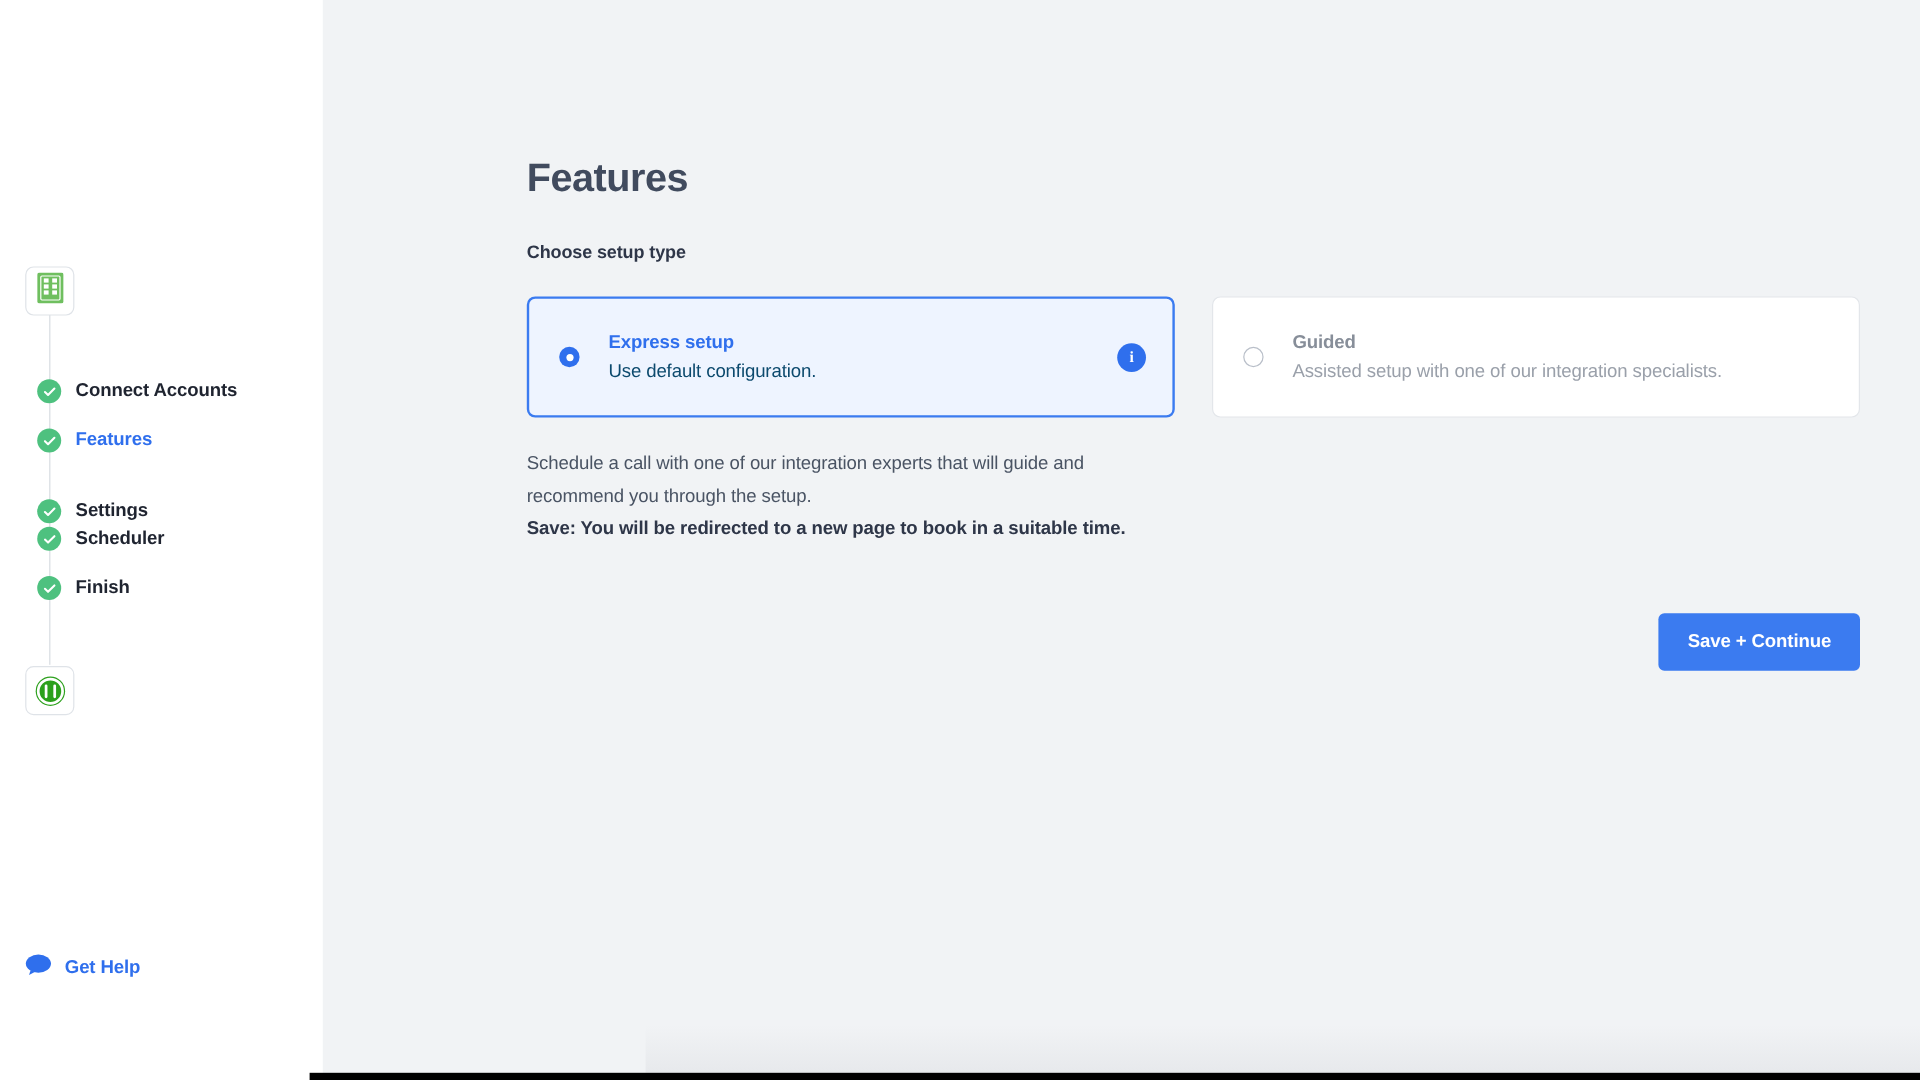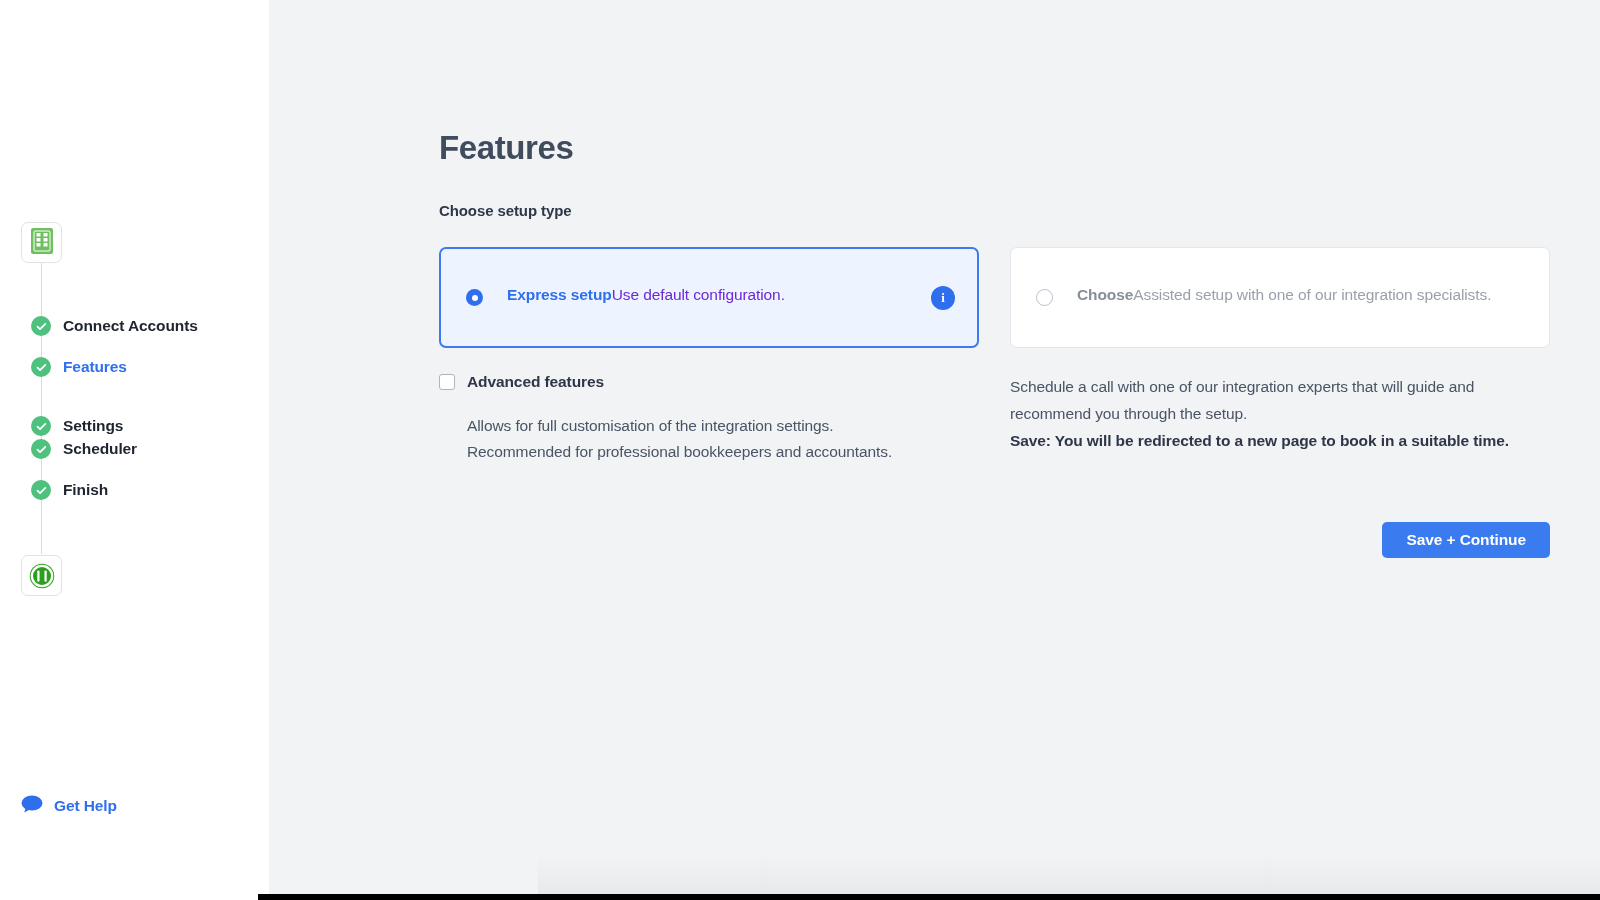--- a/index.html
+++ b/index.html
@@ -167,33 +167,33 @@
     background: #2f6fed;
   }
   .radio.on::after {
     content: "";
     position: absolute;
     left: 5.5px; top: 5.5px;
     width: 6px; height: 6px;
     border-radius: 50%;
     background: #ffffff;
   }
-  .card-text { display: flex; flex-direction: row; }
+  .card-text { display: flex; flex-direction: column; }
   .card-title {
     font-size: 15.5px;
     font-weight: 700;
     letter-spacing: -0.1px;
     color: #2f6fed;
     margin-bottom: 6px;
   }
   .card-sub {
     font-size: 15.5px;
     font-weight: 400;
     letter-spacing: -0.1px;
-    color: #6d28d9;
+    color: #0c4a6e;
   }
   .card.muted .card-title { color: #878e99; }
   .card.muted .card-sub { color: #9aa0aa; }
   .info-badge {
     position: absolute;
     right: 22px;
     top: 50%;
     transform: translateY(-50%);
     width: 24px; height: 24px;
     border-radius: 50%;
@@ -257,21 +257,21 @@
     letter-spacing: -0.1px;
   }
 
   .btn-row {
     display: flex;
     justify-content: flex-end;
     width: 1111px;
     margin-top: 57px;
   }
   .primary-btn {
-    height: 36px;
+    height: 48px;
     padding: 0 24px;
     border: none;
     border-radius: 5px;
     background: #3b7bf0;
     color: #ffffff;
     font-size: 15.5px;
     font-weight: 700;
     letter-spacing: -0.1px;
     cursor: pointer;
     font-family: "Liberation Sans", sans-serif;
@@ -413,39 +413,29 @@
           <span class="card-text">
             <span class="card-title">Express setup</span>
             <span class="card-sub">Use default configuration.</span>
           </span>
           <span class="info-badge">i</span>
         </div>
 
         <div class="card muted">
           <span class="radio"></span>
           <span class="card-text">
-            <span class="card-title">Choose</span>
+            <span class="card-title">Guided</span>
             <span class="card-sub">Assisted setup with one of our integration specialists.</span>
           </span>
         </div>
 
       </div>
 
       <div class="below">
 
-        <div class="below-left">
-          <div class="check-row">
-            <span class="checkbox"></span>
-            <span class="check-label">Advanced features</span>
-          </div>
-          <div class="help-lines">
-            <div>Allows for full customisation of the integration settings.</div>
-            <div>Recommended for professional bookkeepers and accountants.</div>
-          </div>
-        </div>
 
         <div class="below-right">
           <div class="right-para">Schedule a call with one of our integration experts that will guide and recommend you through the setup.</div>
           <div class="right-note">Save: You will be redirected to a new page to book in a suitable time.</div>
         </div>
 
       </div>
 
       <div class="btn-row">
         <button class="primary-btn">Save + Continue</button>

